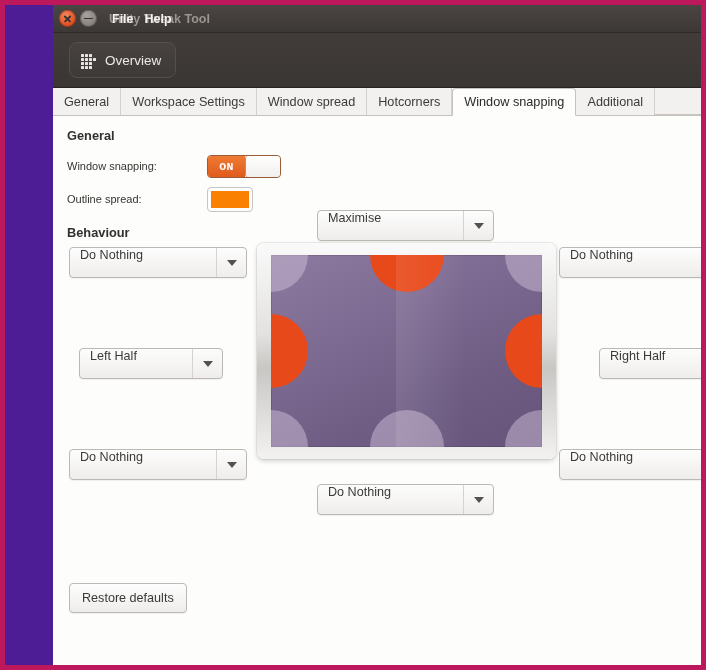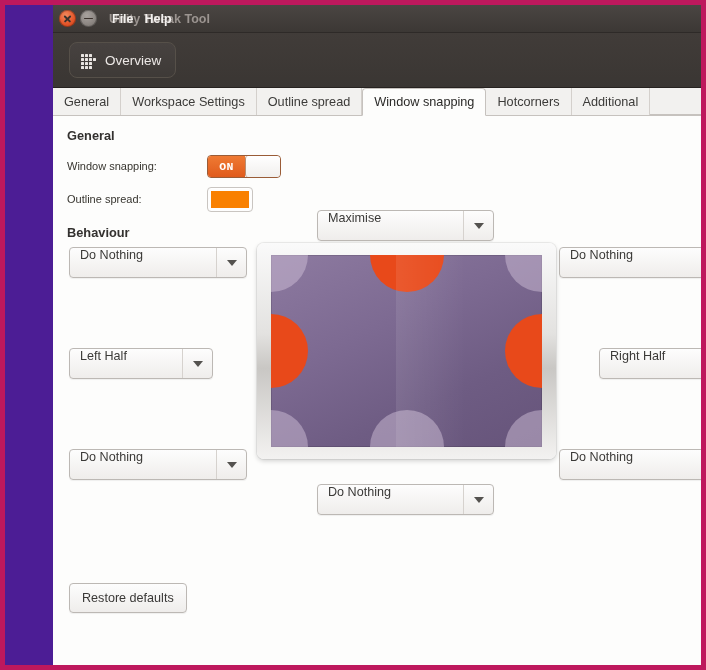--- a/index.html
+++ b/index.html
@@ -206,21 +206,21 @@
     border-left: 1px solid #d6d2ce;
   }
   .combo-arrow::after {
     content: ""; width: 0; height: 0;
     border-left: 5px solid transparent;
     border-right: 5px solid transparent;
     border-top: 6px solid #54524f;
   }
 
   .combo.c-tl { left: 2px;   top: 0px;   width: 178px; }
-  .combo.c-ml { left: 2px;   top: 101px; width: 144px; }
+  .combo.c-ml { left: 12px;   top: 101px; width: 144px; }
   .combo.c-bl { left: 2px;   top: 202px; width: 178px; }
   .combo.c-tr { left: 492px; top: 0px;   width: 178px; }
   .combo.c-mr { left: 492px; top: 101px; width: 178px; margin-left: 40px; }
   .combo.c-br { left: 492px; top: 202px; width: 178px; }
   .combo.c-top { left: 250px; top: -37px; width: 177px; }
   .combo.c-bot { left: 250px; top: 237px; width: 177px; }
 
   
   .monitor {
     position: absolute;
@@ -318,23 +318,23 @@
           <i></i>
           <i class="off"></i>
       </span>
       <span>Overview</span>
     </div>
   </div>
 
   <div class="tabbar">
     <div class="tab">General</div>
     <div class="tab">Workspace Settings</div>
-    <div class="tab">Outline spread</div>
+    <div class="tab">Window spread</div>
+    <div class="tab">Hotcorners</div>
     <div class="tab active">Window snapping</div>
-    <div class="tab">Hotcorners</div>
     <div class="tab">Additional</div>
     <div class="tab-filler"></div>
   </div>
 
   <div class="content">
 
     <div class="section-head">General</div>
 
     <div class="gen-row">
       <div class="gen-label">Window snapping:</div>

